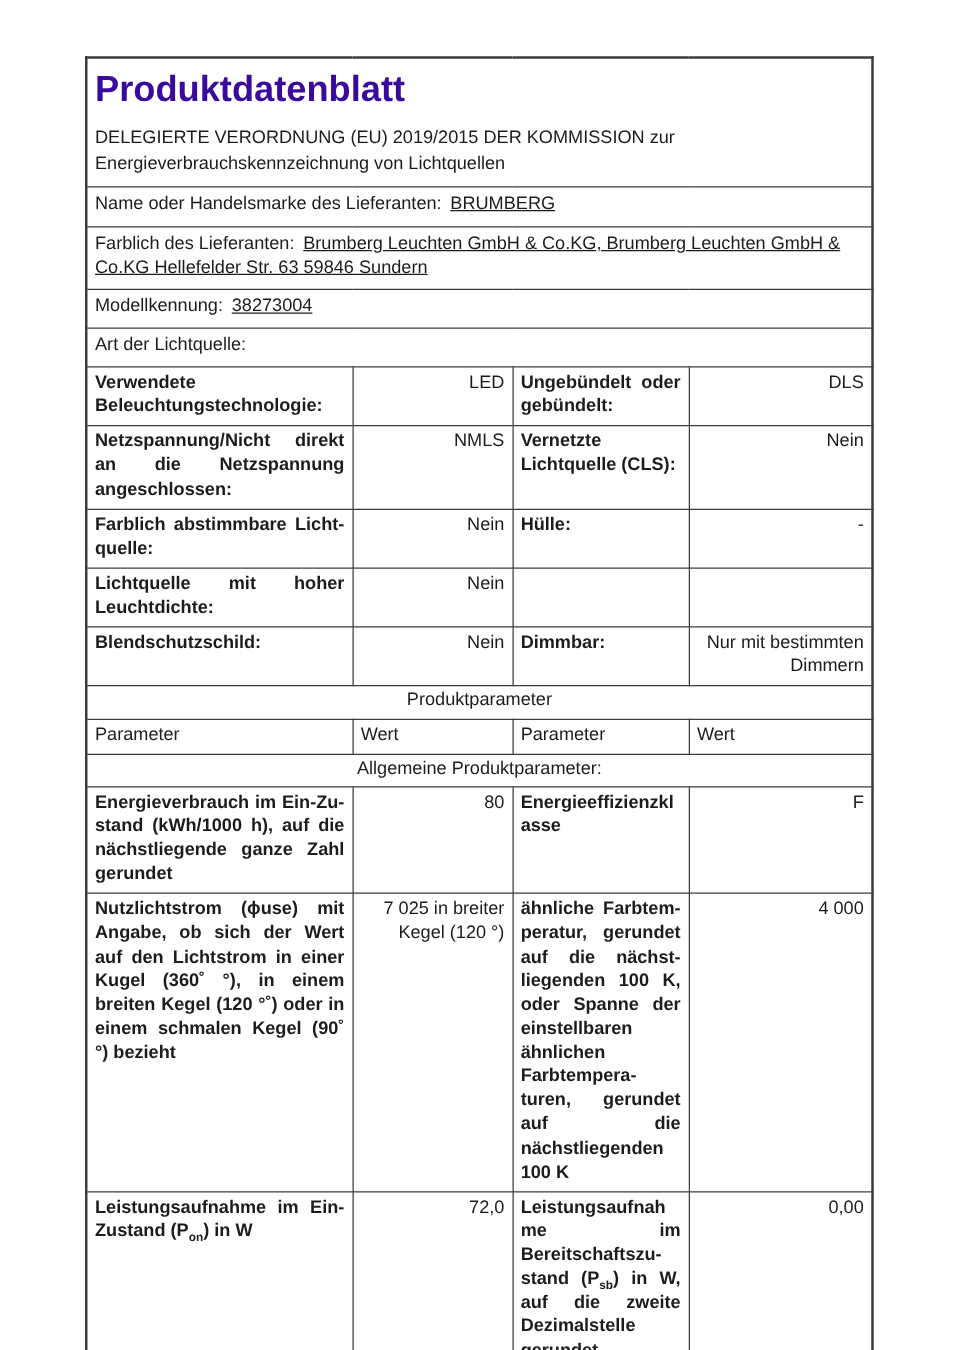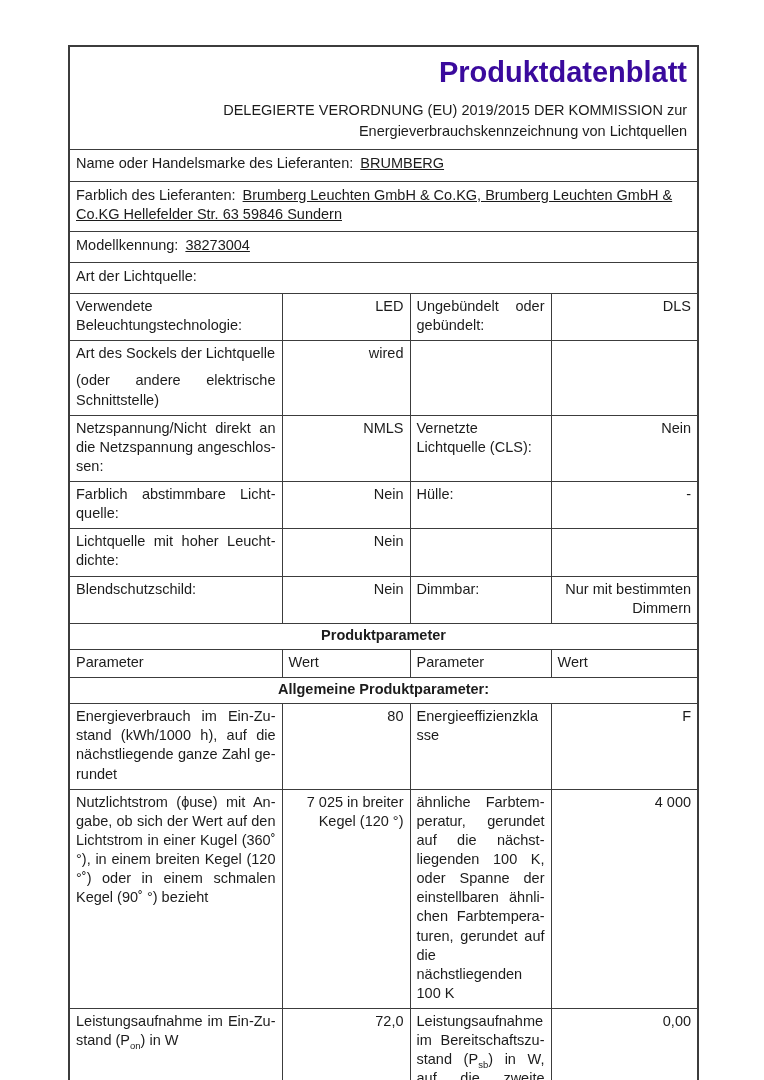--- a/index.html
+++ b/index.html
@@ -25,35 +25,35 @@
     border: 2px solid #3c3c3c;
   }
   td {
     border: 1px solid #3c3c3c;
     vertical-align: top;
     padding: 3px 6px 5px 6px;
     font-size: 14.5px;
     line-height: 1.32;
     word-wrap: break-word;
   }
-  .title-cell { padding: 6px 10px 8px 6px; text-align: right; }
+  .title-cell { padding: 6px 10px 8px 6px; }
   h1.doc-title {
     margin: 0 0 9px 0;
     font-size: 29px;
     font-weight: bold;
     color: #3a0a9d;
     letter-spacing: 0px;
   }
   .subtitle { font-size: 14.5px; line-height: 1.42; }
   .lbl { font-weight: normal; }
   .val { margin-left: 7px; text-decoration: underline; }
   .head-row-cell { padding: 4px 6px 7px 6px; }
-  .param { text-align: justify; white-space: pre-line; }
+  .param { text-align: justify; white-space: pre-line; font-weight: bold; }
   .value { text-align: right; }
-  .center-bold { text-align: center; font-weight: bold; padding: 2px 6px 4px 6px; }
+  .center-bold { text-align: center; font-weight: normal; padding: 2px 6px 4px 6px; }
   .para2 { margin-top: 8px; text-align: justify; }
   .p1line { text-align: justify; }
   sub { font-size: 9.5px; line-height: 0; }
 </style>
 </head>
 <body>
 
 <div class="page">
   <table class="sheet">
     <colgroup>
@@ -93,29 +93,20 @@
       <td colspan="4" class="head-row-cell">
         <span class="lbl">Art der Lichtquelle:</span>
       </td>
     </tr>
 
     <tr>
       <td class="param">Verwendete Beleuchtungstech­nologie:</td>
       <td class="value">LED</td>
       <td class="param">Ungebündelt oder gebündelt:</td>
       <td class="value">DLS</td>
-    </tr>
-    <tr>
-      <td>
-        <div class="p1line">Art des Sockels der Lichtquelle</div>
-        <div class="para2">(oder andere elektrische Schnittstelle)</div>
-      </td>
-      <td class="value">wired</td>
-      <td class="param"></td>
-      <td class="value"></td>
     </tr>
     <tr>
       <td class="param">Netzspannung/Nicht direkt an die Netzspannung angeschlos­sen:</td>
       <td class="value">NMLS</td>
       <td class="param">Vernetzte Lichtquel­le (CLS):</td>
       <td class="value">Nein</td>
     </tr>
     <tr>
       <td class="param">Farblich abstimmbare Licht­quelle:</td>
       <td class="value">Nein</td>

